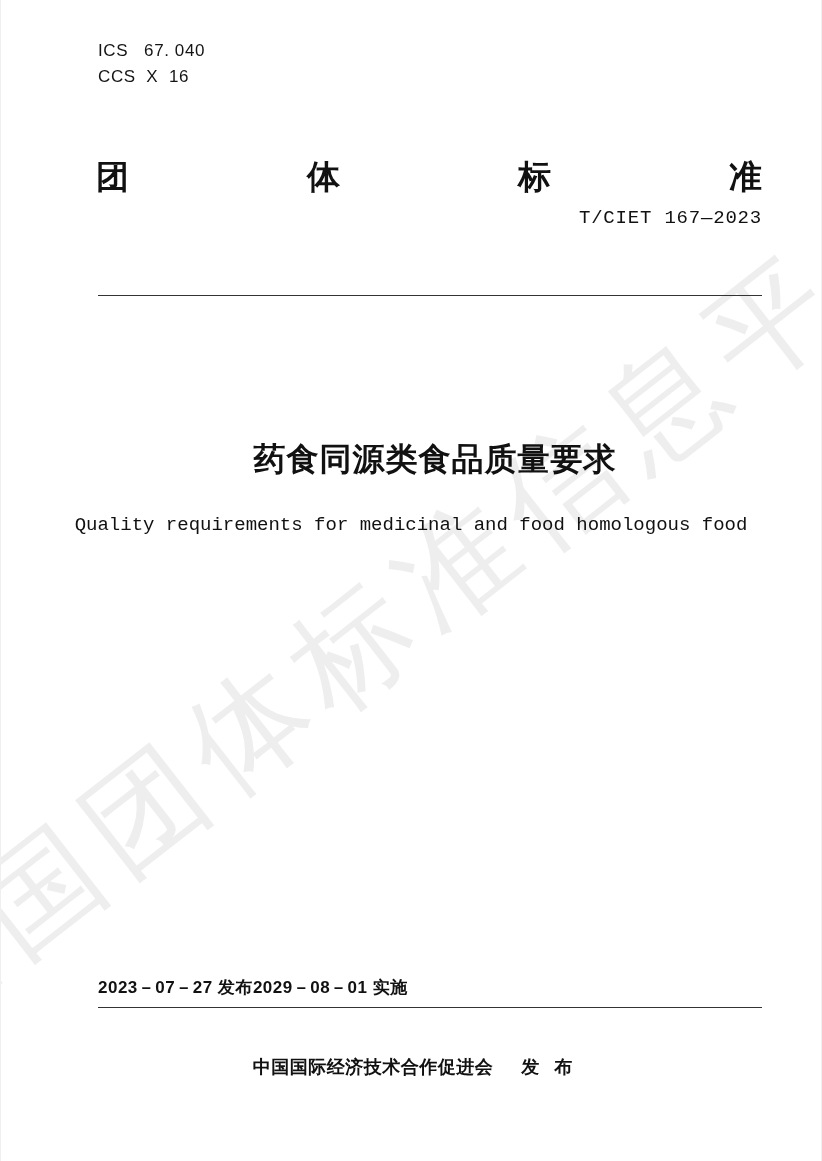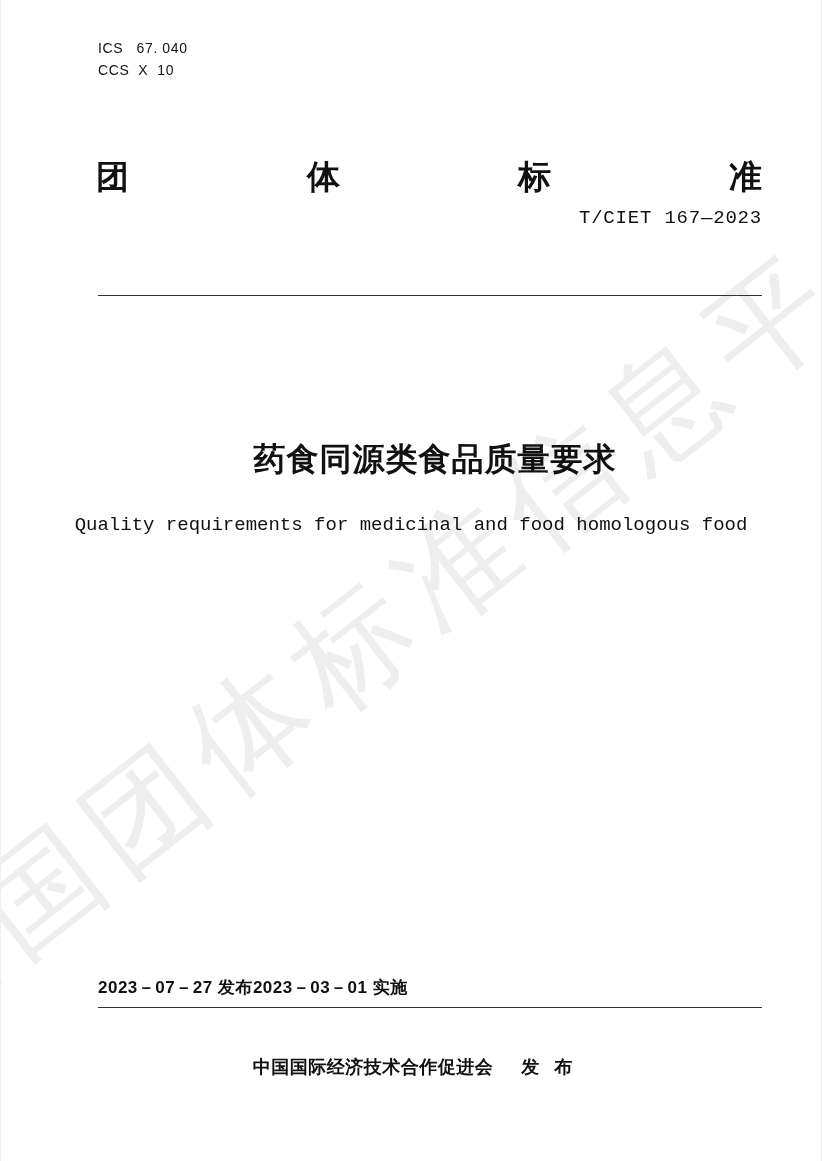--- a/index.html
+++ b/index.html
@@ -48,21 +48,21 @@
   .content {
     position: relative;
     z-index: 2;
     height: 100%;
   }
 
   .ics-block {
     position: absolute;
     left: 98px;
     top: 38px;
-    font-size: 14px;
+    font-size: 17px;
     line-height: 1.55;
     letter-spacing: 0.6px;
     color: #141414;
     font-family: "Liberation Sans", sans-serif;
   }
   .ics-block div {
     white-space: pre;
   }
 
   .std-type {
@@ -168,40 +168,40 @@
 <body>
 
 <div class="page">
 
   <div class="watermark">全国团体标准信息平台</div>
 
   <div class="content">
 
     <div class="ics-block">
       <div>ICS   67. 040</div>
-      <div>CCS  X  10</div>
+      <div>CCS  X  16</div>
     </div>
 
     <div class="std-type">
       <span>团</span>
       <span>体</span>
       <span>标</span>
       <span>准</span>
     </div>
 
     <div class="std-no">T/CIET 167—2023</div>
 
     <div class="rule-top"></div>
 
     <div class="title-cn">药食同源类食品质量要求</div>
     <div class="title-en">Quality requirements for medicinal and food homologous food</div>
 
     <div class="dates">
       <div>2023－07－27 发布</div>
-      <div>2023－03－01 实施</div>
+      <div>2029－08－01 实施</div>
     </div>
 
     <div class="rule-bottom"></div>
 
     <div class="issuer">
       <span>中国国际经济技术合作促进会</span><span class="gap"></span><span class="pub">发  布</span>
     </div>
 
   </div>
 </div>

